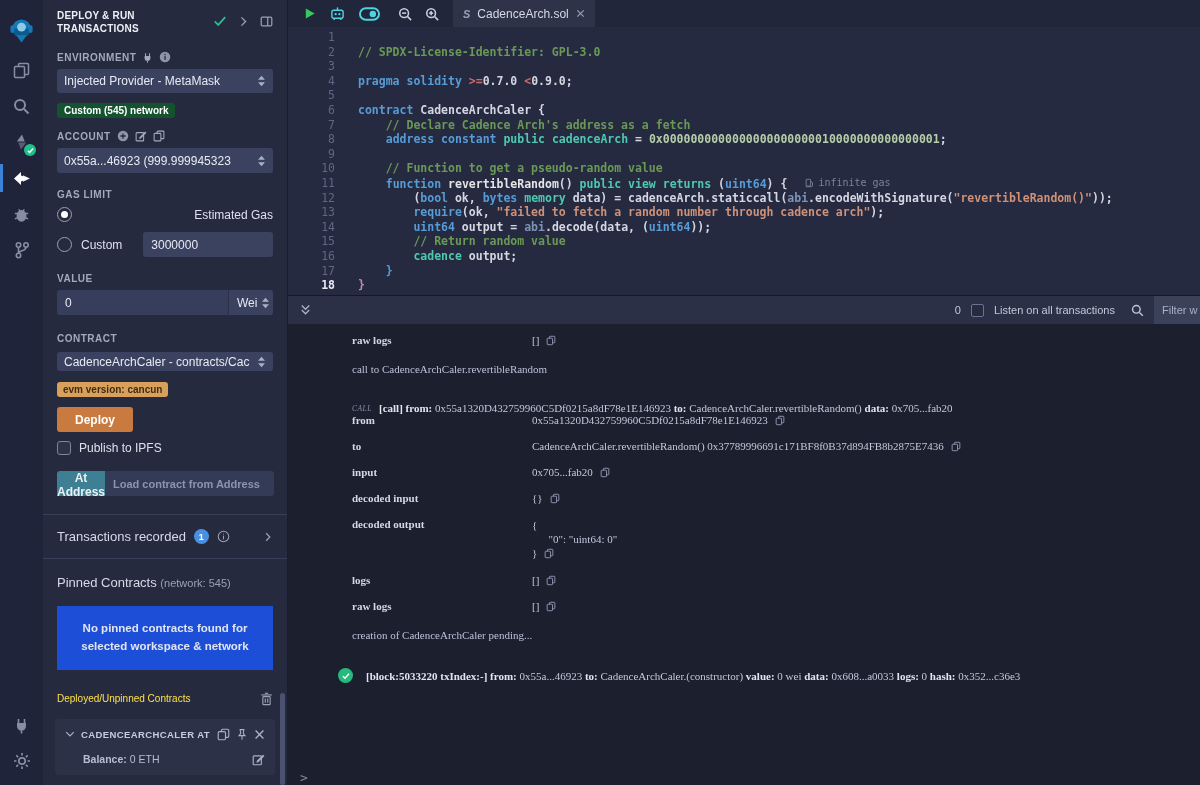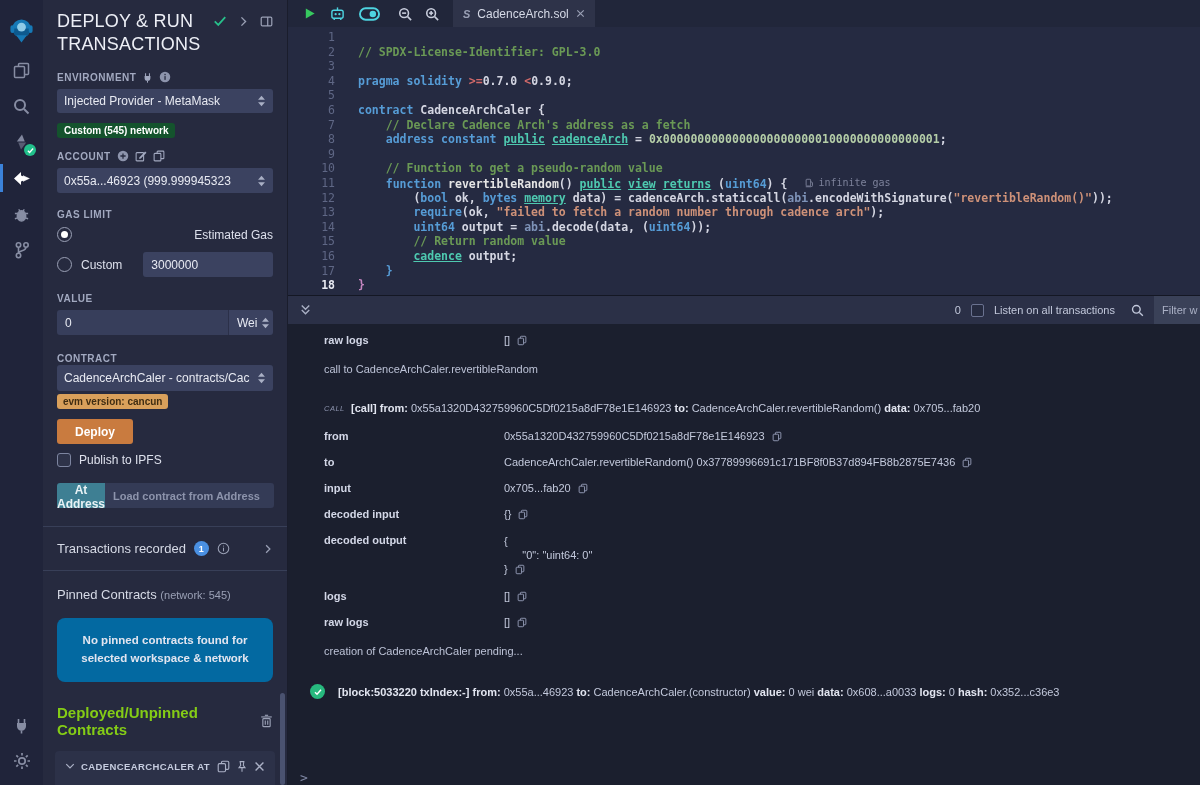--- a/index.html
+++ b/index.html
@@ -18,21 +18,21 @@
     background:#3b82d9; }
   .rail-spacer { flex:1; }
   .badge-check { position:absolute; right:7px; bottom:4px; width:12px; height:12px; border-radius:50%;
     background:#21c08b; color:#fff; display:flex; align-items:center; justify-content:center; }
 
   
   .panel { width:245px; background:#262a3f; flex:none; position:relative; color:#e6e9f2;
     border-right:1px solid #1a1d2c; overflow:hidden; }
   .panel-inner { padding:10px 14px 0 14px; }
   .panel-head { display:flex; align-items:flex-start; justify-content:space-between; }
-  .panel-title { font-size:18px; font-weight:400; line-height:1.25; letter-spacing:.2px; width:150px;
+  .panel-title { font-size:10px; font-weight:700; line-height:1.25; letter-spacing:.2px; width:150px;
     text-transform:uppercase; color:#edeff6; }
   .panel-head-icons { display:flex; gap:11px; align-items:center; margin-top:4px; color:#9aa0b5; }
   .lbl { font-size:10px; font-weight:600; letter-spacing:.5px; color:#a2a9c0; display:flex;
     align-items:center; gap:6px; text-transform:uppercase; }
   .select { height:24px; background:#3b4260; border-radius:3px; display:flex; align-items:center;
     padding:0 7px; font-size:12px; color:#e8eaf2; cursor:pointer; }
   .select .txt { flex:1; white-space:nowrap; overflow:hidden; }
   .stepper { color:#aab0c5; flex:none; margin-left:4px; }
   .pill { display:inline-block; background:#14532d; color:#fff; font-size:10px; font-weight:700;
     padding:2px 7px; border-radius:3px; }
@@ -59,24 +59,24 @@
   .ataddr-inp { flex:1; background:#343b56; border:none; border-radius:0 3px 3px 0; color:#9aa0b5;
     font-size:11px; padding:0 8px; font-family:"Liberation Sans",sans-serif;font-weight:bold; }
   .ataddr-inp::placeholder { color:#8d94ac; }
   .divider { border-top:1px solid #383f58; margin-top:18px; }
   .trans-row { display:flex; align-items:center; padding:14px 14px; gap:8px; }
   .trans-title { font-size:13px; color:#d6dae6; }
   .count-badge { width:15px; height:15px; border-radius:50%; background:#4a90e2; color:#fff;
     font-size:9px; font-weight:700; display:flex; align-items:center; justify-content:center; }
   .pinned-head { font-size:13px; color:#d6dae6; padding:16px 14px 0; }
   .pinned-head small { font-size:11px; color:#9aa0b5; }
-  .empty-box { margin:16px 14px 0; background:#0369a1; border-radius:8px; padding:14px 10px;
+  .empty-box { margin:16px 14px 0; background:#1d4ed8; border-radius:0; padding:14px 10px;
     text-align:center; font-size:11.5px; font-weight:700; color:#e2e5f0; line-height:1.55; }
   .deployed-head { display:flex; align-items:center; justify-content:space-between;
-    padding:22px 14px 0; font-size:15px; color:#84cc16;font-weight:bold; }
+    padding:22px 14px 0; font-size:10px; color:#fde047; }
   .card { margin:13px 12px 0; background:#2c3148; border-radius:4px; padding:9px 10px; }
   .card-head { display:flex; align-items:center; gap:6px; color:#aab0c5; }
   .card-title { flex:1; font-size:9.5px; font-weight:700; letter-spacing:.4px; color:#c6ccdf;
     white-space:nowrap; overflow:hidden; }
   .card-bal { display:flex; align-items:center; justify-content:space-between; margin-top:12px;
     font-size:10.5px; color:#b7bdd2;padding-left:18px; }
   .panel-sb { position:absolute; right:2px; bottom:0; width:5px; height:92px; border-radius:3px;
     background:#4a5270; }
 
   
@@ -89,51 +89,51 @@
     background:#2e3349; padding:0 10px; font-size:12px; color:#d5d9e6; cursor:pointer; }
   .sol-glyph { font-size:11px; font-weight:700; color:#9aa0b5; font-style:italic; }
   .tab-close { color:#9aa0b5; font-size:12px; cursor:pointer; }
 
   
   .editor { height:268px; overflow:hidden; flex:none; padding-top:3px; cursor:text; }
   .cl { display:flex; height:14.6px; line-height:14.6px; font-family:"DejaVu Sans Mono",monospace;
     font-size:11.5px; font-weight:600; white-space:pre; }
   .ln { width:47px; text-align:right; color:#5f6785; flex:none; font-weight:500; }
   .lc { padding-left:23px; }
-  .seg-cm{color:#6a9955;} .seg-kw{color:#569cd6;} .seg-ty{color:#4ec9b0;text-decoration:underline;} .seg-fn{color:#e4e4e4;}
+  .seg-cm{color:#6a9955;} .seg-kw{color:#569cd6;} .seg-ty{color:#4ec9b0;} .seg-fn{color:#e4e4e4;}
   .seg-st{color:#ce9178;} .seg-nu{color:#b5cea8;} .seg-pl{color:#d4d6e2;} .seg-op{color:#d16969;}
   .seg-ab{color:#7e93b8;} .seg-br1{color:#569cd6;} .seg-br2{color:#c586c0; font-weight:700;}
   .gas-note { display:inline-flex; align-items:center; gap:4px; margin-left:18px; color:#7d829b;
     font-size:10px; font-weight:500; }
 
   
   .terminal { flex:1; background:#1b1f2e; display:flex; flex-direction:column; min-height:0;
     border-top:1px solid #141724; }
   .term-head { height:28px; background:#2b3047; display:flex; align-items:center; flex:none;
     padding:0 0 0 12px; overflow:hidden; }
   .collapse-ic { color:#aab0c5; cursor:pointer; display:flex; }
   .term-head-right { margin-left:auto; display:flex; align-items:center; gap:10px; }
   .pend-count { font-size:11px; color:#c2c8db; }
   .term-chk { width:13px; height:13px; border:1.5px solid #6a7290; border-radius:2px;
     background:#262b40; cursor:pointer; }
   .listen-lbl { font-size:11px; color:#c2c8db; }
   .filter-inp { width:46px; height:28px; background:#3a4158; border:none; color:#aab0c5;
     font-size:11px; padding:0 0 0 8px; font-family:"Liberation Sans",sans-serif; }
-  .term-body { flex:1; overflow:hidden; font-family:Liberation Sans, sans-serif; font-size:11px;
-    color:#c3c9dc; padding-left:36px; position:relative; }
+  .term-body { flex:1; overflow:hidden; font-family:Liberation Serif, serif; font-size:11px;
+    color:#c3c9dc; padding-left:64px; position:relative; }
   .trow { display:flex; align-items:flex-start; }
   .trow.kv { margin-top:14px; }
   .trow .klabel { width:180px; flex:none; font-weight:700; color:#d3d7e7; }
   .tval { display:flex; align-items:center; gap:7px; white-space:nowrap; }
   .ttext { margin-top:17px; color:#bcc2d6; }
   .trow.callrow { margin-top:27px; }
   .call-tag { width:27px; flex:none; font-size:7.5px; font-style:italic; color:#8b92ac;
     letter-spacing:.5px; margin-top:2px; }
   .segs b { color:#e2e5f0; }
-  .trow.from-row { margin-top:16px; }
+  .trow.from-row { margin-top:0; }
   .ml-lines div { line-height:14px; white-space:pre; }
   .ml-last { display:flex; gap:7px; align-items:center; }
   .trow.blockrow { margin-top:27px; margin-left:-14px; align-items:center; gap:13px; }
   .ok-circle { width:15px; height:15px; border-radius:50%; background:#27b97e; flex:none;
     display:flex; align-items:center; justify-content:center; color:#fff; }
   .prompt { margin-top:16px; color:#7f86a3; font-size:13px; font-family:"DejaVu Sans Mono",monospace;
     padding-left:12px; }
   .copy-ic { color:#8b92ac; display:inline-flex; cursor:pointer; }
   svg { display:block; }
 </style>
@@ -320,30 +320,30 @@
                 <path d="M1 5.5L5 1l4 4.5z" fill="currentColor"></path>
                 <path d="M1 8.5L5 13l4-4.5z" fill="currentColor"></path>
               </svg>
             </span>
         </div>
       </div>
 
       <div class="lbl" style="margin-top:18px">
           <span>CONTRACT</span>
         </div>
-      <div class="select" style="margin-top:1px;height:26px">
+      <div class="select" style="margin-top:8px;height:19px">
         <span class="txt">CadenceArchCaler - contracts/Cac</span>
         <span class="stepper">
             <svg width="9" height="12" viewBox="0 0 10 14">
               <path d="M1 5.5L5 1l4 4.5z" fill="currentColor"></path>
               <path d="M1 8.5L5 13l4-4.5z" fill="currentColor"></path>
             </svg>
           </span>
       </div>
-      <div style="margin-top:0"><span class="evm-badge">evm version: cancun</span></div>
+      <div style="margin-top:8px"><span class="evm-badge">evm version: cancun</span></div>
 
       <button class="btn-deploy" style="margin-top:10px">Deploy</button>
 
       <div class="chk-row" style="margin-top:9px">
         <span class="chk"></span>
         <span>Publish to IPFS</span>
       </div>
 
       <div class="ataddr-row" style="margin-top:16px">
         <button class="btn-ataddr">At Address</button>

